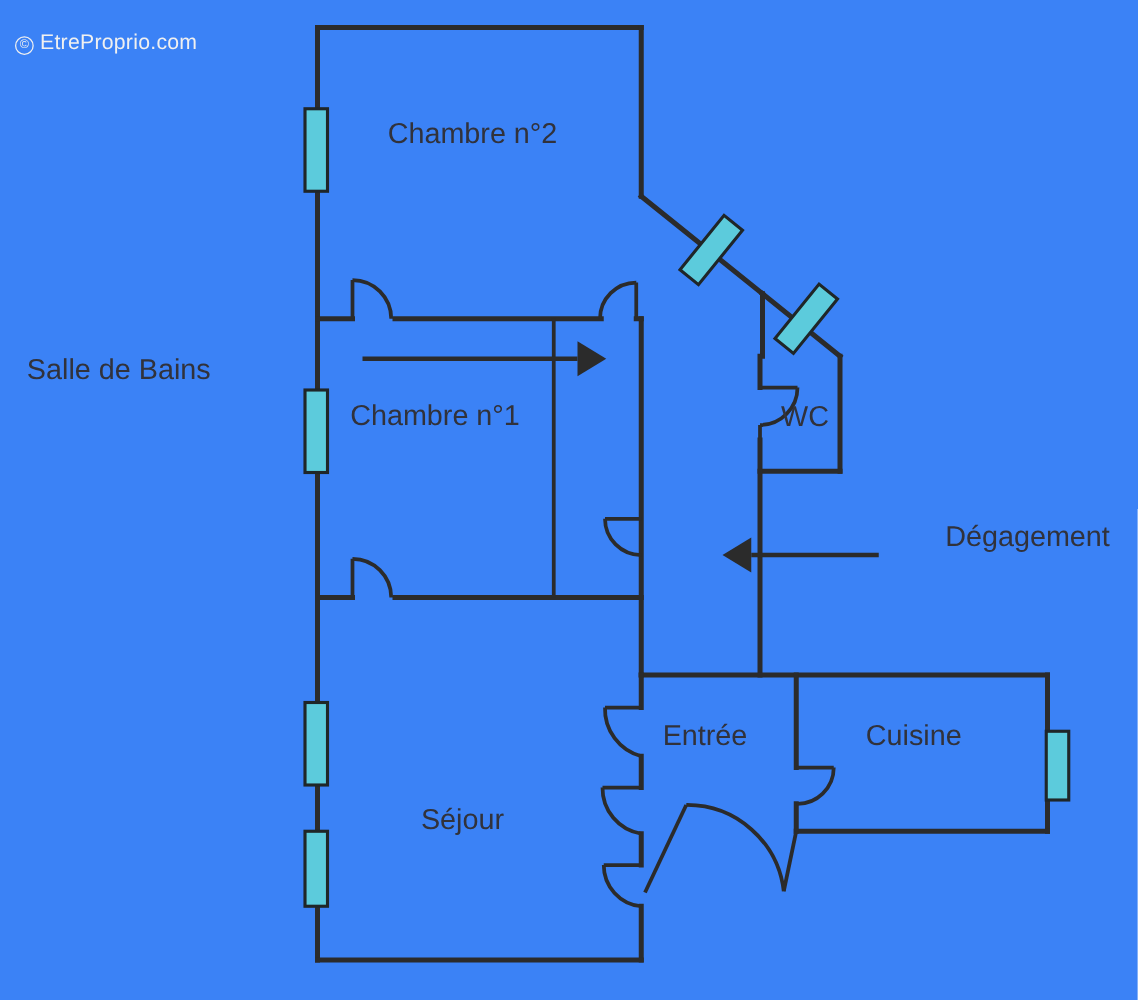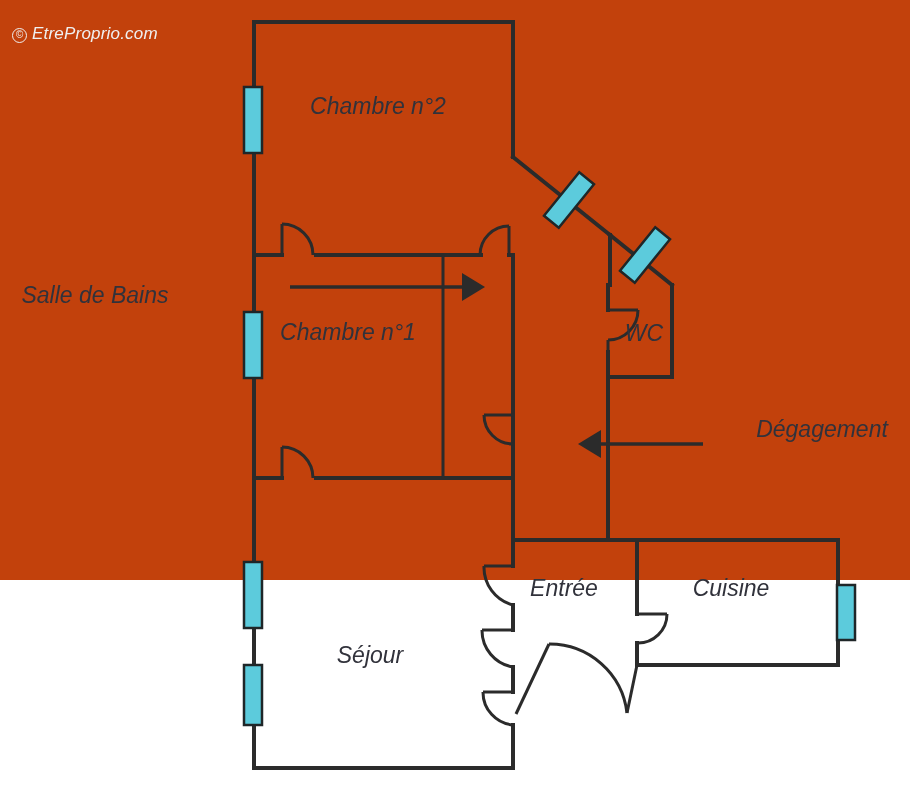--- a/index.html
+++ b/index.html
@@ -10,23 +10,22 @@
   body {
     width: 910px;
     height: 800px;
     font-family: "Liberation Sans", sans-serif;
     overflow: hidden;
     position: relative;
   }
   #floorplan-root {
     position: relative;
     width: 910px;
-    height: 580px;
-    background: #c2410c;
-    font-style: italic;
+    height: 800px;
+    background: #3b82f6;
   }
   svg#plan {
     display: block;
     width: 910px;
     height: 800px;
   }
   .wall {
     fill: none;
     stroke: #2b2b2b;
     stroke-width: 4;

